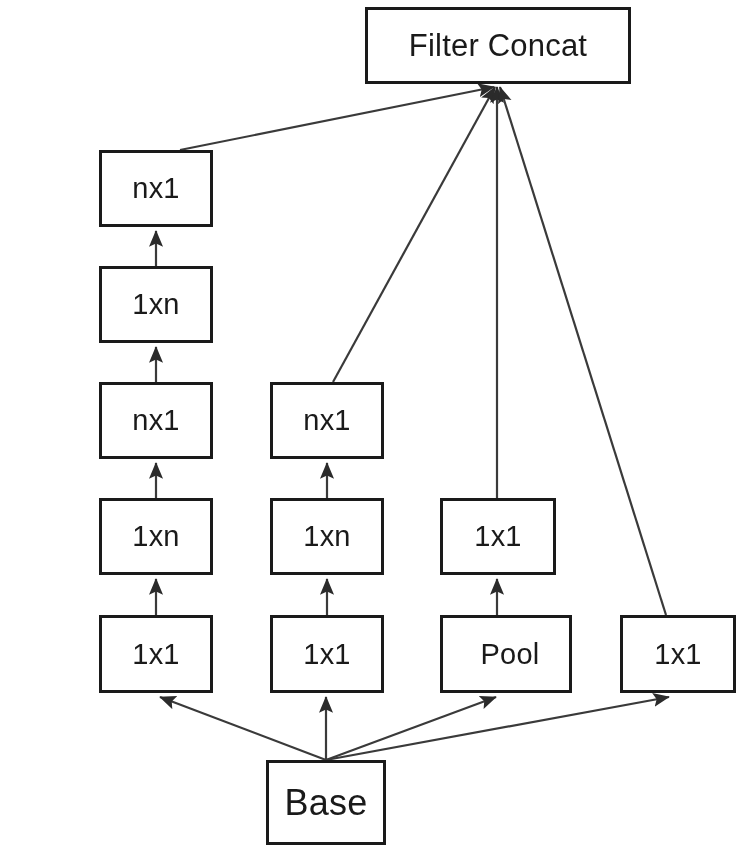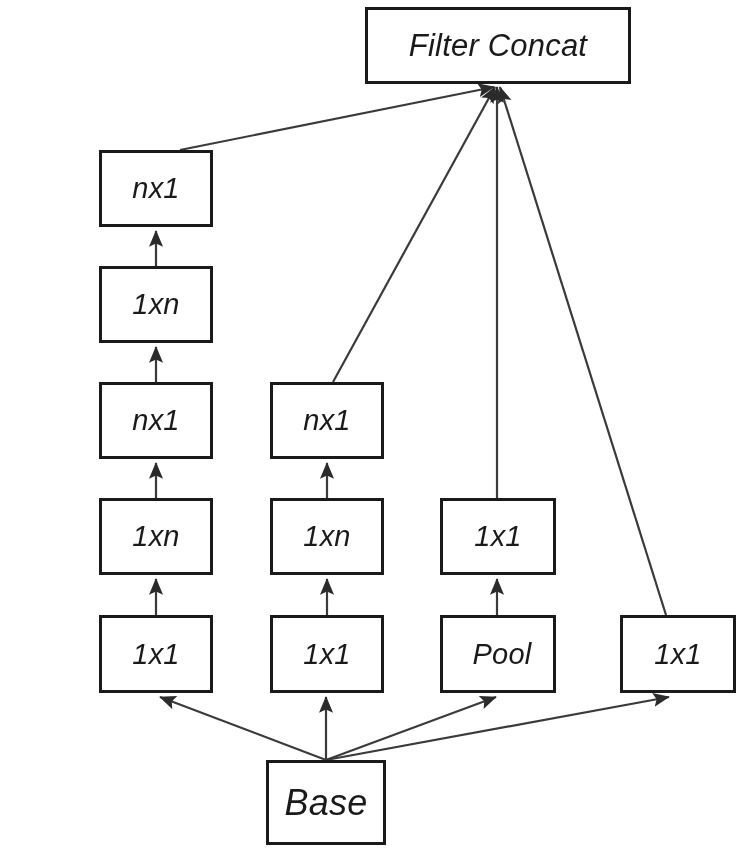--- a/index.html
+++ b/index.html
@@ -32,21 +32,20 @@
     background: #ffffff;
     border: 3px solid #1a1a1a;
     display: flex;
     align-items: center;
     justify-content: center;
     color: #1a1a1a;
     font-family: "Liberation Sans", sans-serif;
     letter-spacing: 0.2px;
     line-height: 1;
     z-index: 2;
-    font-style: italic;
   }
   .node-label {
     display: block;
     white-space: nowrap;
   }
 </style>
 </head>
 <body>
 
 <div id="diagram-root" style="width: 755px; height: 861px; background: rgb(255, 255, 255);">
@@ -100,21 +99,21 @@
       </div>
       <div class="node-box" style="left: 270px; top: 498px; width: 114px; height: 77px; font-size: 29px; border-color: rgb(26, 26, 26); background: rgb(255, 255, 255); color: rgb(26, 26, 26);">
         <span class="node-label">1xn</span>
       </div>
       <div class="node-box" style="left: 270px; top: 615px; width: 114px; height: 78px; font-size: 29px; border-color: rgb(26, 26, 26); background: rgb(255, 255, 255); color: rgb(26, 26, 26);">
         <span class="node-label">1x1</span>
       </div>
       <div class="node-box" style="left: 440px; top: 498px; width: 116px; height: 77px; font-size: 29px; border-color: rgb(26, 26, 26); background: rgb(255, 255, 255); color: rgb(26, 26, 26);">
         <span class="node-label">1x1</span>
       </div>
-      <div class="node-box" style="left: 440px; top: 615px; width: 116px; height: 78px; font-size: 29px; border-color: rgb(26, 26, 26); background: rgb(255, 255, 255); color: rgb(26, 26, 26); padding-left: 8px;">
+      <div class="node-box" style="left: 440px; top: 615px; width: 132px; height: 78px; font-size: 29px; border-color: rgb(26, 26, 26); background: rgb(255, 255, 255); color: rgb(26, 26, 26); padding-left: 8px;">
         <span class="node-label">Pool</span>
       </div>
       <div class="node-box" style="left: 620px; top: 615px; width: 116px; height: 78px; font-size: 29px; border-color: rgb(26, 26, 26); background: rgb(255, 255, 255); color: rgb(26, 26, 26);">
         <span class="node-label">1x1</span>
       </div>
       <div class="node-box" style="left: 266px; top: 760px; width: 120px; height: 85px; font-size: 36px; border-color: rgb(26, 26, 26); background: rgb(255, 255, 255); color: rgb(26, 26, 26);">
         <span class="node-label">Base</span>
       </div>
     </div>
 

